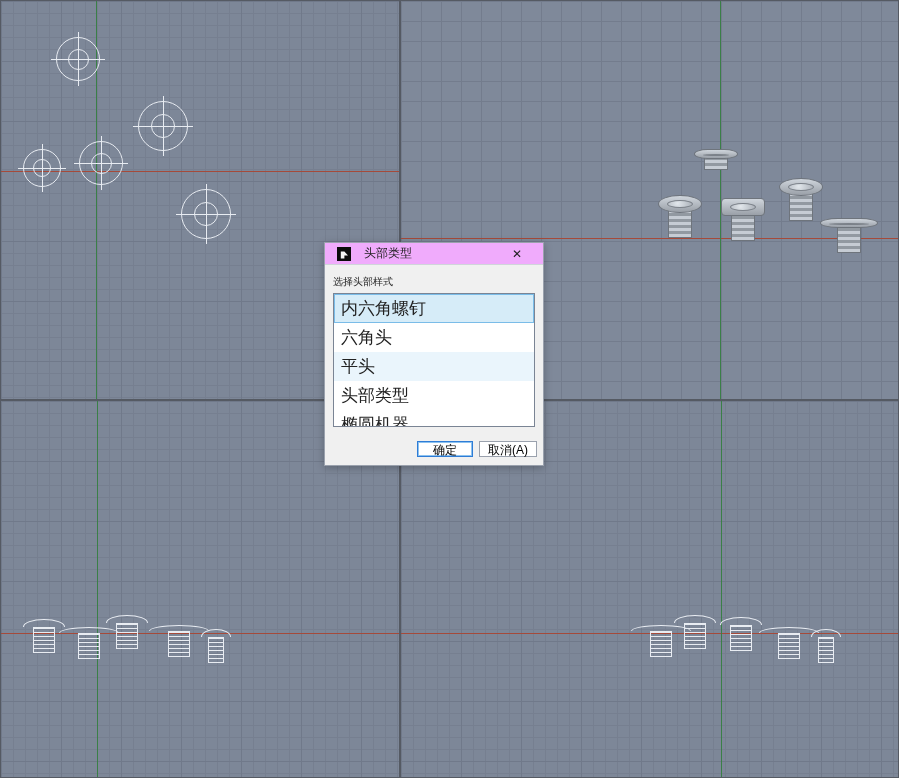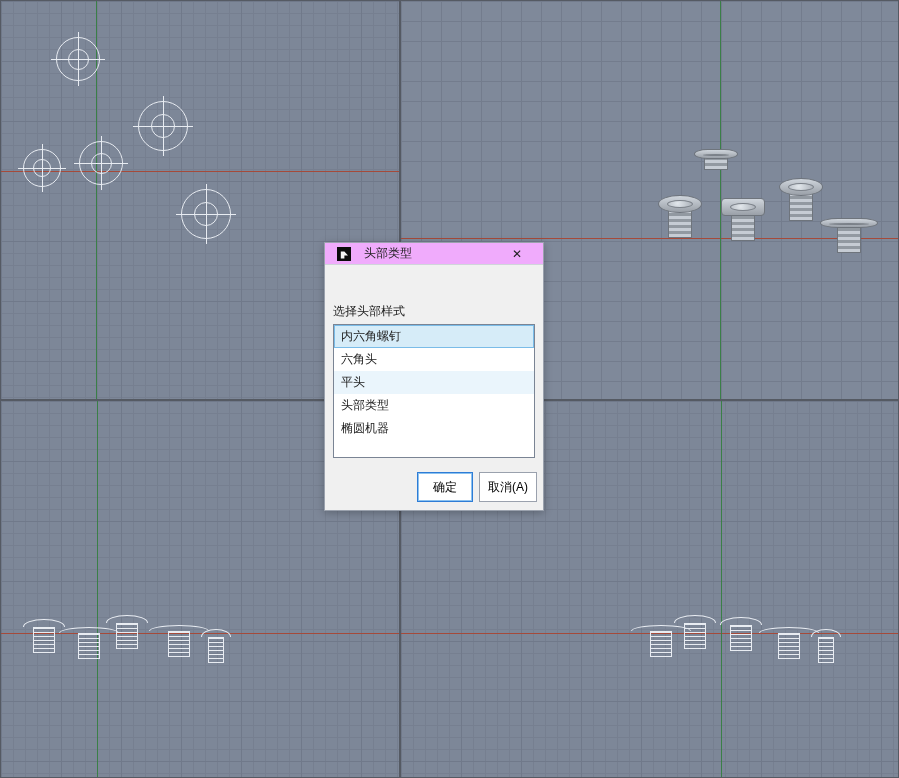--- a/index.html
+++ b/index.html
@@ -121,47 +121,47 @@
       background: #f3f3f3;
       clip-path: polygon(20% 100%, 20% 30%, 60% 30%, 100% 70%, 60% 70%, 60% 100%);
     }
     .titlebar .title { flex: 1; font-size: 12px; color: #222; }
     .titlebar .close {
       width: 28px; height: 20px; display: flex; align-items: center; justify-content: center;
       font-size: 12px; color: #222; cursor: default;
     }
 
     .dlg-body { padding: 10px 8px 8px; }
-    .dlg-label { font-size: 12px; color: #222; margin-bottom: 4px; margin-top: 28px; }
+    .dlg-label { font-size: 10px; color: #222; margin-bottom: 4px; }
     .listbox {
       border: 1px solid #7a8494;
       background: #fff;
       height: 134px;
       overflow: hidden;
     }
     .list-item {
       padding: 2px 6px;
-      font-size: 12px;
+      font-size: 17px;
       color: #222;
       cursor: default;
       border: 1px solid transparent;
     }
     .list-item.selected {
       background: #d6ecf8;
       border: 1px solid #7abce8;
     }
     .list-item.hovered {
       background: #eaf5fc;
     }
     .dlg-buttons {
       display: flex; gap: 6px; justify-content: flex-end;
       padding: 6px 6px 8px;
     }
     .btn {
-      min-width: 56px; height: 30px;
+      min-width: 56px; height: 16px;
       font-size: 12px;
       background: #fff;
       border: 1px solid #9aa1ad;
       padding: 0 8px;
       cursor: default;
     }
     .btn.default {
       border: 1px solid #2e7cd6;
       box-shadow: inset 0 0 0 1px #8cc2f0;
     }

